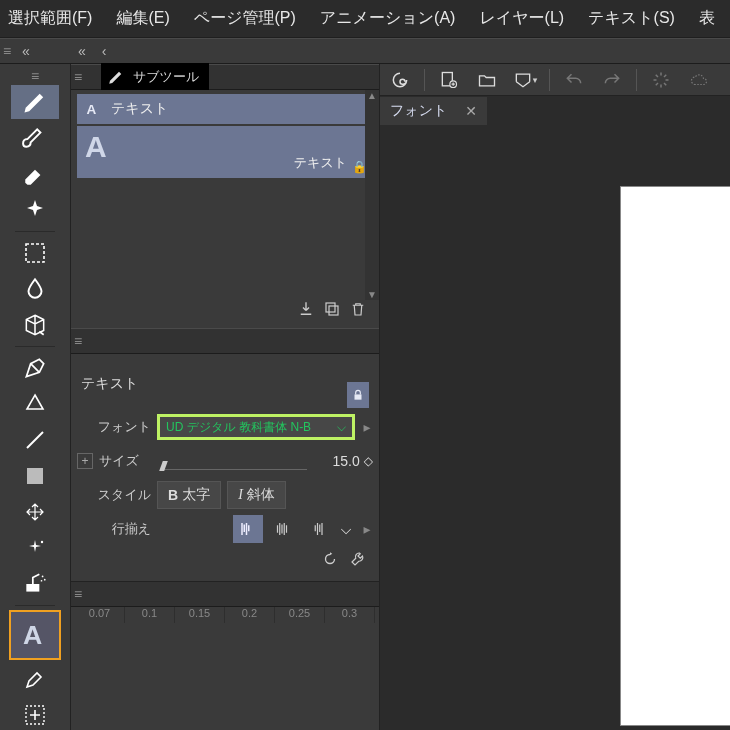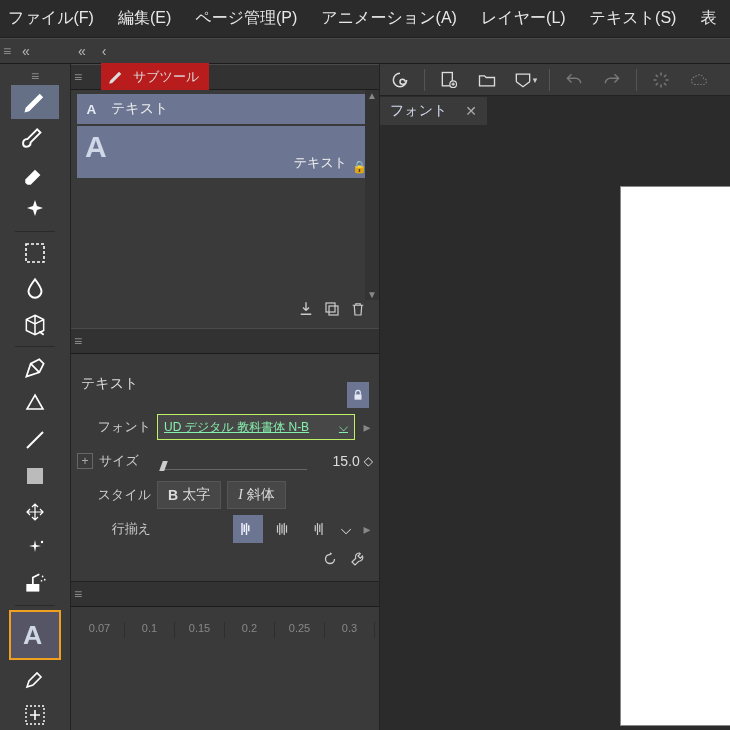--- a/index.html
+++ b/index.html
@@ -13,67 +13,67 @@
 
   .main-area { display:flex; height: calc(730px - 38px); }
   .tool-palette { width: 70px; background: #3a3a3a; display:flex; flex-direction:column; align-items:center; padding-top:4px; }
   .tool-btn { width:48px; height:34px; margin:1px 0; display:flex; align-items:center; justify-content:center; cursor:default; }
   .tool-btn.active { background:#656f85; }
   .tool-btn.selected-text { border:2px solid #f0a020; background:#556; width:52px; height:50px;}
   .sep { height:1px; width:40px; background:#2a2a2a; margin:3px 0;}
 
   .panels-col { width: 310px; background:#3a3a3a; display:flex; flex-direction:column; border-left:1px solid #222; border-right:1px solid #222;}
   .panel-header { height:26px; background:#323232; display:flex; align-items:center; border-top:1px solid #4a4a4a; border-bottom:1px solid #1c1c1c;}
-  .panel-tab { background:#b91c1c; height:28px; display:flex; align-items:center; gap:6px; padding:0 10px 0 4px; font-size:13px; color:#ddd; }
+  .panel-tab { background:#000000; height:28px; display:flex; align-items:center; gap:6px; padding:0 10px 0 4px; font-size:13px; color:#ddd; }
   .panel-tab .icon-wrap { width:22px; display:flex; justify-content:center;}
   .panel-body { background:#3a3a3a; }
 
   .subtool-group-hdr { background:#6c7693; height:30px; display:flex; align-items:center; gap:8px; padding:0 8px; margin:4px 6px 2px 6px; color:#eee;}
   .subtool-item { background:#6c7693; height:52px; position:relative; margin:0 6px; display:flex; align-items:flex-start; padding:4px 8px; color:#eee;}
   .subtool-item .big-a { font-size:30px; font-weight:bold; color:#d0d7e8;}
   .subtool-item .label { position:absolute; bottom:6px; right:26px; font-size:13px;}
   .subtool-item .lock { position:absolute; bottom:4px; right:6px; font-size:12px; color:#ccc;}
   .subtool-actions { height:28px; display:flex; justify-content:flex-end; align-items:center; gap:8px; padding:0 8px; color:#bbb;}
 
   .prop-body { padding:4px 6px 6px 6px; }
   .prop-title-row { display:flex; align-items:center; justify-content:space-between; background:#3a3a3a; padding:2px 4px;}
   .prop-title-row .lockbtn { width:22px; height:26px; background:#6c7693; display:flex; align-items:center; justify-content:center; margin-top:22px;}
   .prop-row { display:flex; align-items:center; height:34px; gap:6px;}
   .prop-label { width:74px; text-align:right; font-size:13px; color:#ccc;}
-  .font-select { flex:1; height:26px; background:#474747; border:1px solid #bef264; display:flex; align-items:center; justify-content:space-between; padding:0 6px; font-size:12px; color:#86efac;text-decoration:underline;}
+  .font-select { flex:1; height:26px; background:#474747; border:3px solid #bef264; display:flex; align-items:center; justify-content:space-between; padding:0 6px; font-size:12px; color:#22c55e;}
   .size-track { flex:1; height:18px; border-bottom:1px solid #666; position:relative;}
   .size-track::before{ content:""; position:absolute; left:0; top:50%; width:5px; height:10px; background:#ccc; transform:skewX(-20deg);}
   .size-val { width:60px; text-align:right; font-size:14px; color:#ddd; display:flex; align-items:center; justify-content:flex-end; gap:4px;}
   .style-btn { height:28px; background:#474747; border:1px solid #555; display:flex; align-items:center; justify-content:center; gap:4px; padding:0 10px; font-size:14px; color:#ddd;}
   .align-row { display:flex; align-items:center; height:34px; gap:4px;}
   .align-btn { width:30px; height:28px; display:flex; align-items:center; justify-content:center; font-size:14px; color:#ddd;}
   .align-btn.active { background:#6c7693; }
   .prop-footer { display:flex; justify-content:flex-end; align-items:center; gap:10px; padding:4px 6px; color:#bbb;}
 
   .brush-panel { border-top:1px solid #222;}
-  .brush-scale { display:flex; height:46px; align-items:center; padding:0 4px;}
+  .brush-scale { display:flex; height:46px; align-items:flex-start; padding:0 4px;}
   .brush-cell { flex:1; text-align:center; font-size:11px; color:#888; border-right:1px solid #2e2e2e; padding-bottom:4px;}
 
   .doc-col { flex:1; display:flex; flex-direction:column; background:#2b2b2b;}
   .doc-toolbar { height:32px; background:#3a3a3a; display:flex; align-items:center; padding:0 6px; gap:10px; border-bottom:1px solid #222;}
   .tbtn { width:28px; height:26px; display:flex; align-items:center; justify-content:center; color:#ccc;}
   .tbtn.dim { color:#666;}
   .doc-tabs { height:30px; background:#2b2b2b; display:flex; align-items:center;}
   .doc-tab { height:28px; background:#3a3a3a; display:flex; align-items:center; padding:0 10px; gap:18px; color:#d6dcf0;}
   .doc-tab .close { color:#aaa; font-size:14px;}
   .canvas-area { flex:1; background:#2b2b2b; position:relative; overflow:hidden;}
   .canvas-page { position:absolute; right:-10px; top:60px; width:120px; height:540px; background:#fff; border:1px solid #888;}
 
   svg { overflow: visible; }
 </style>
 </head>
 <body>
 
 <div class="menubar">
-  <span class="menu-item">ファイル(F)</span>
+  <span class="menu-item">選択範囲(F)</span>
   <span class="menu-item">編集(E)</span>
   <span class="menu-item">ページ管理(P)</span>
   <span class="menu-item">アニメーション(A)</span>
   <span class="menu-item">レイヤー(L)</span>
   <span class="menu-item">テキスト(S)</span>
   <span class="menu-item">表</span>
 </div>
 
 <div class="toolbar-row">
   <span class="handle">≡</span>

